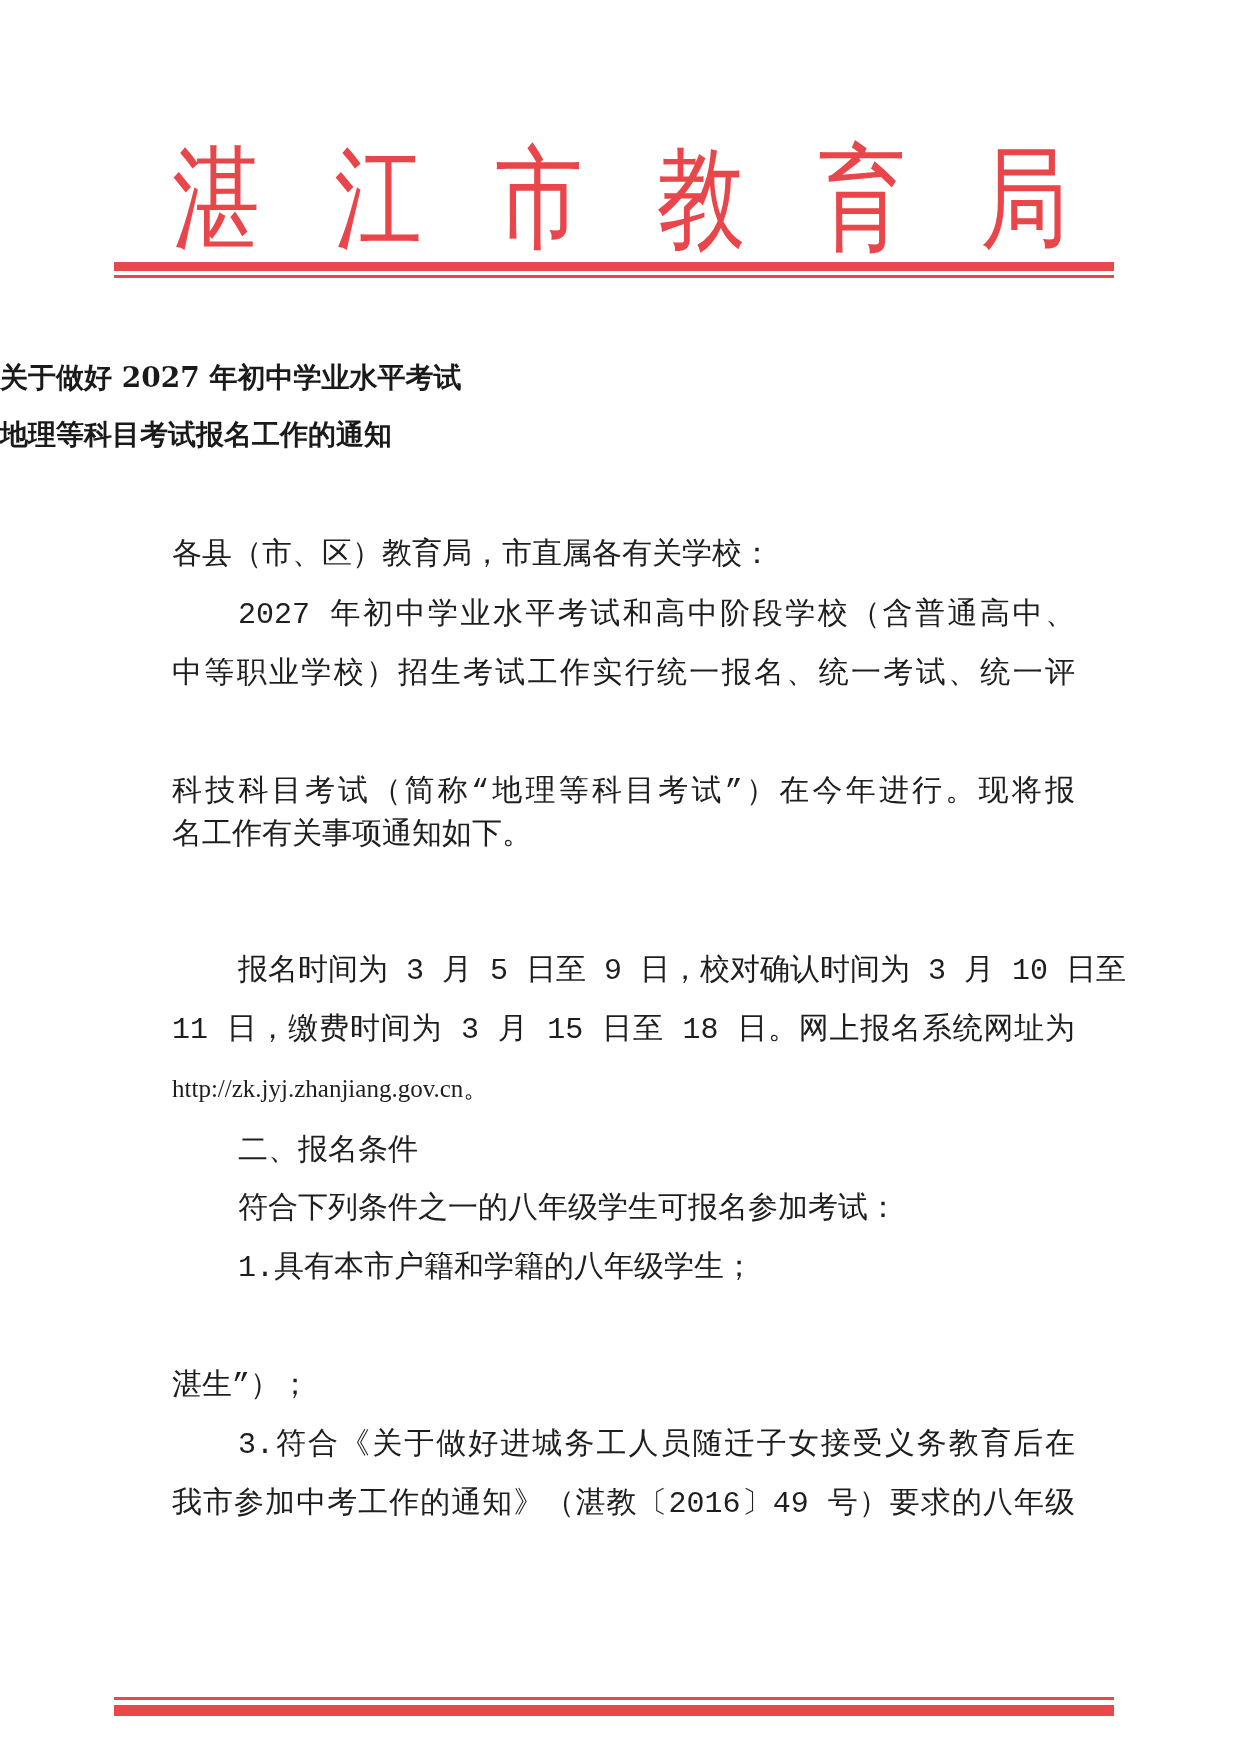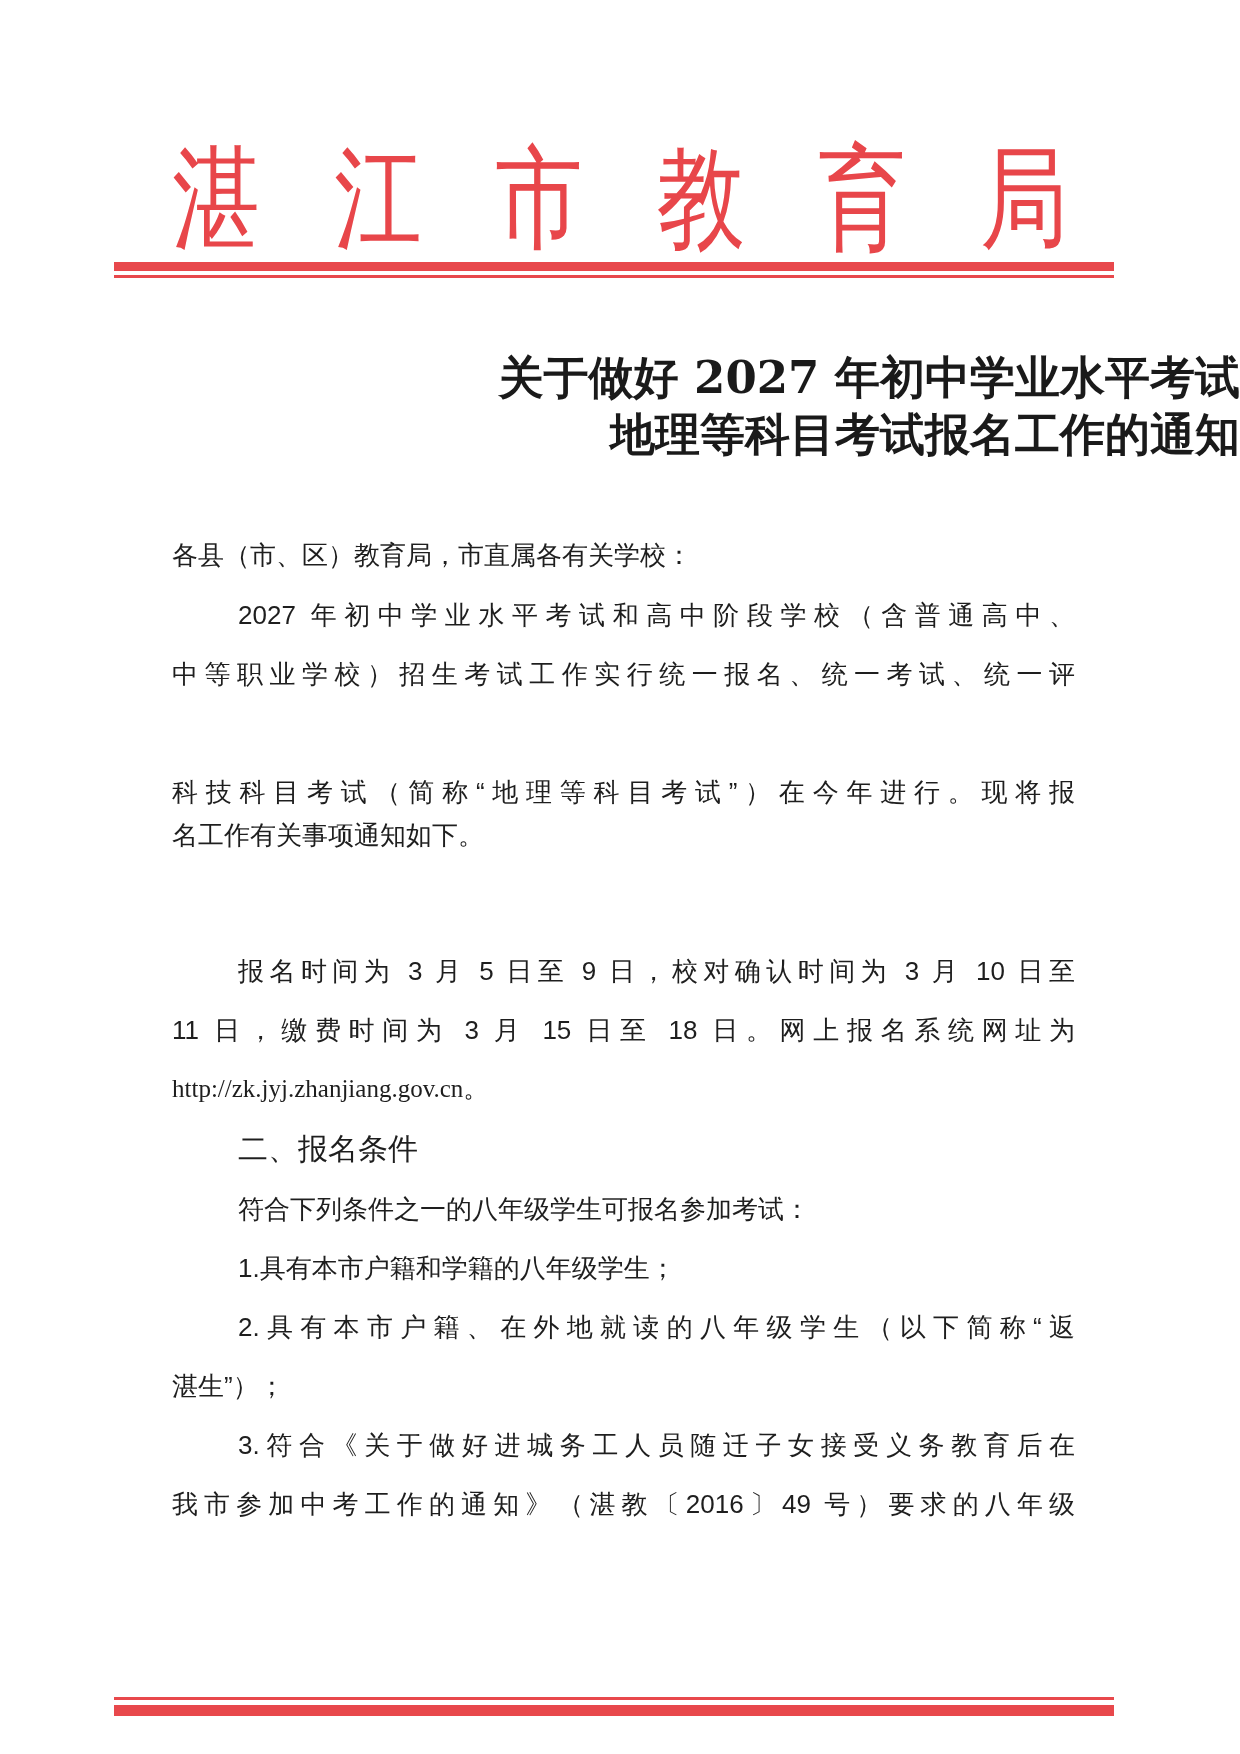--- a/index.html
+++ b/index.html
@@ -12,31 +12,31 @@
     letter-spacing: 0;
   }
   .masthead span { display: inline-block; transform: scaleX(0.78); transform-origin: center; }
   .rule { position: absolute; left: 114px; width: 1000px; background: #e8484c; }
   .rule-top-thick { top: 262px; height: 9px; }
   .rule-top-thin { top: 275px; height: 3px; }
   .rule-bot-thin { top: 1697px; height: 3px; }
   .rule-bot-thick { top: 1705px; height: 11px; }
 
   .title {
-    position: absolute; left: 0; width: 1240px; text-align: right;
+    position: absolute; left: 0; width: 1240px; text-align: left;
     font-family: "DejaVu Serif", serif; font-weight: bold; color: #1a1a1a;
-    font-size: 45px; line-height: 56px;
+    font-size: 28px; line-height: 56px;
   }
   .title-1 { top: 350px; }
   .title-2 { top: 407px; }
 
   .line {
     position: absolute; left: 172px; width: 903px;
-    font-family: Liberation Sans, sans-serif; color: #1e1e1e;
-    font-size: 26px; line-height: 40px; white-space: nowrap;
+    font-family: Liberation Mono, monospace; color: #1e1e1e;
+    font-size: 30px; line-height: 40px; white-space: nowrap;
     text-align: justify; text-align-last: justify;
   }
   .line.last { text-align-last: left; }
   .line.indent { left: 238px; width: 837px; }
   .heading {
     position: absolute; left: 238px;
     font-family: "DejaVu Sans", sans-serif; font-size: 30px; line-height: 40px;
     color: #1e1e1e; white-space: nowrap;
   }
   .url { font-family: "Liberation Serif", serif; font-size: 25px; }
@@ -72,21 +72,20 @@
   <div class="line indent" style="top:951px;">报名时间为 3 月 5 日至 9 日，校对确认时间为 3 月 10 日至</div>
   <div class="line" style="top:1010px;">11 日，缴费时间为 3 月 15 日至 18 日。网上报名系统网址为</div>
   <div class="line last url" style="top:1069px;">http://zk.jyj.zhanjiang.gov.cn。</div>
 
   <div class="heading" style="top:1129px;">二、报名条件</div>
 
   <div class="line indent last" style="top:1189px;">符合下列条件之一的八年级学生可报名参加考试：</div>
 
   <div class="line indent last" style="top:1248px;">1.具有本市户籍和学籍的八年级学生；</div>
 
-  <div class="line indent" style="top:1307px;">2.具有本市户籍、在外地就读的八年级学生（以下简称“返</div>
   <div class="line last" style="top:1366px;">湛生”）；</div>
 
   <div class="line indent" style="top:1425px;">3.符合《关于做好进城务工人员随迁子女接受义务教育后在</div>
   <div class="line" style="top:1484px;">我市参加中考工作的通知》（湛教〔2016〕49 号）要求的八年级</div>
 
   <div class="rule rule-bot-thin"></div>
   <div class="rule rule-bot-thick"></div>
 </div>
 
 </body></html>

